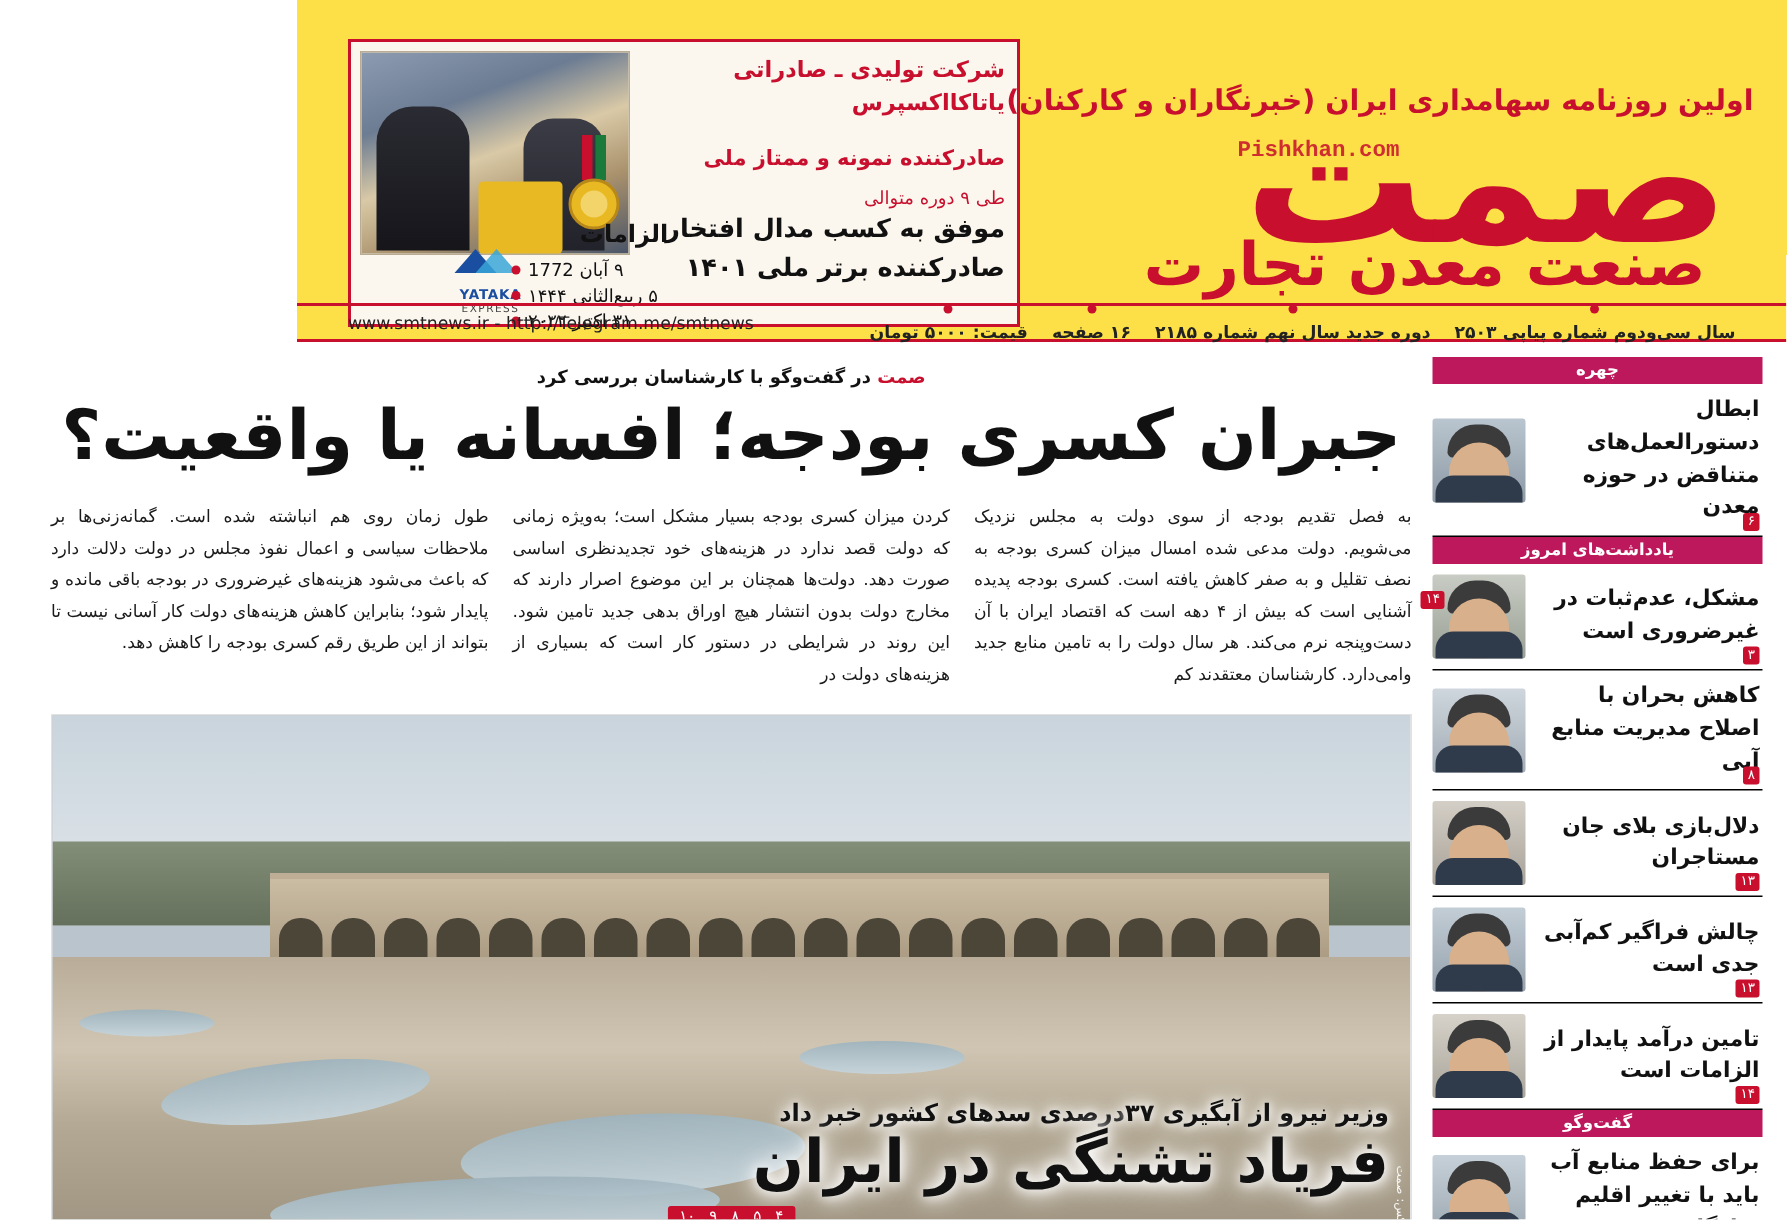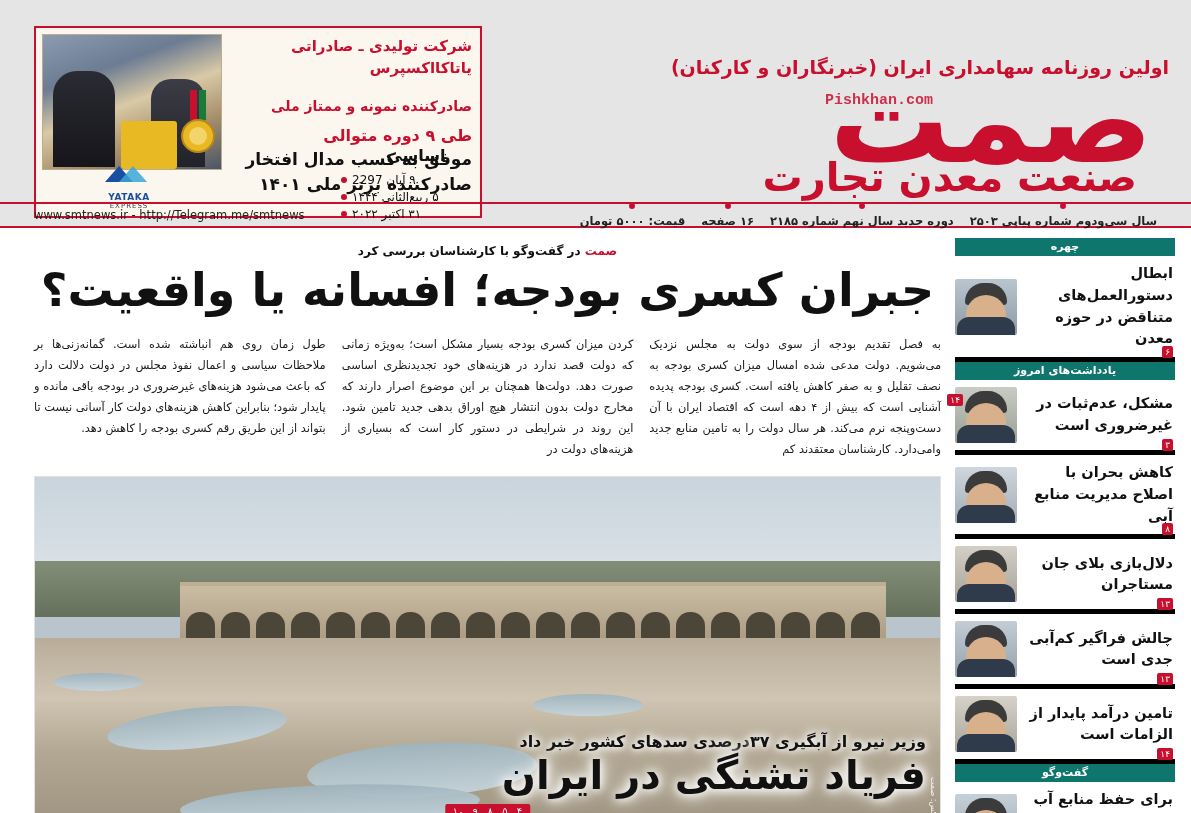--- a/index.html
+++ b/index.html
@@ -14,22 +14,22 @@
     height: 813px;
     background: #ffffff;
     overflow: hidden;
     margin: 0 auto;
   }
 
   
   .masthead {
     position: relative;
     height: 228px;
-    width: 1191px;
-    background: #e5e5e5;
+    width: 993px;
+    background: #fde047;
   }
   .ad-box {
     position: absolute;
     top: 26px; left: 34px;
     width: 448px; height: 192px;
     border: 2px solid #c8102e;
     background: #fbf7ef;
     overflow: hidden;
   }
   .ad-photo {
@@ -59,21 +59,21 @@
   .ad-text {
     position: absolute;
     top: 8px; right: 8px;
     width: 248px;
     text-align: right;
     direction: rtl;
     line-height: 1.45;
   }
   .ad-l1 { color:#c8102e; font-weight:bold; font-size:15px; }
   .ad-l2 { color:#c8102e; font-weight:bold; font-size:14px; margin-top:16px;}
-  .ad-l3 { color:#c8102e; font-weight:bold; font-size:16px; margin-top:8px;}
+  .ad-l3 { color:#c8102e; font-weight:normal; font-size:12px; margin-top:8px;}
   .ad-l4 { color:#111; font-weight:bold; font-size:17px; line-height:1.5;}
   .ad-medal {
     position:absolute; right: 262px; top: 62px; width: 40px; height: 70px;
   }
   .ad-logo {
     position:absolute; left: 28px; bottom: 6px; width: 130px; text-align:center;
   }
   .ad-logo-name { font-size:9px; color:#1a4ea0; font-weight:bold; letter-spacing:.5px;}
   .ad-logo-sub { font-size:7px; color:#444; letter-spacing:1px;}
 
@@ -150,31 +150,31 @@
     padding-right: 8px;
   }
   .col-main {
     flex: 1 1 auto;
     padding: 0 14px 0 26px;
     position:relative;
   }
 
   
   .sec-head {
-    background: #0f766e;
+    background: #be185d;
     color: #fff;
     font-size: 11px;
     font-weight: bold;
     text-align:center;
     padding: 2px 0 3px;
     letter-spacing:1px;
   }
   .side-item {
     display:flex;
-    border-bottom: 5px solid #000000;
+    border-bottom: 1px solid #000000;
     padding: 7px 2px 7px 0;
     gap: 6px;
     align-items: center;
     min-height: 62px;
   }
   .side-text {
     flex: 1 1 auto;
     text-align: right;
     font-size: 14.5px;
     font-weight: bold;
@@ -369,23 +369,23 @@
     </div>
 
     <div class="nameplate">
       <div class="np-kicker">اولین روزنامه سهامداری ایران (خبرنگاران و کارکنان)</div>
       <div class="np-title">صمت</div>
       <div class="np-watermark">Pishkhan.com</div>
       <div class="np-sub">صنعت معدن تجارت</div>
     </div>
 
     <div class="dateblock">
-      <div class="dow">اساسی</div>
+      <div class="dow">الزامات</div>
       <div class="dline">
-        <span>۹ آبان 2297</span>
+        <span>۹ آبان 1772</span>
         <i class="dot-red"></i>
       </div>
       <div class="dline">
         <span>۵ ربیع‌الثانی ۱۴۴۴</span>
         <i class="dot-red"></i>
       </div>
       <div class="dline">
         <span>۳۱ اکتبر ۲۰۲۲</span>
         <i class="dot-red"></i>
       </div>

